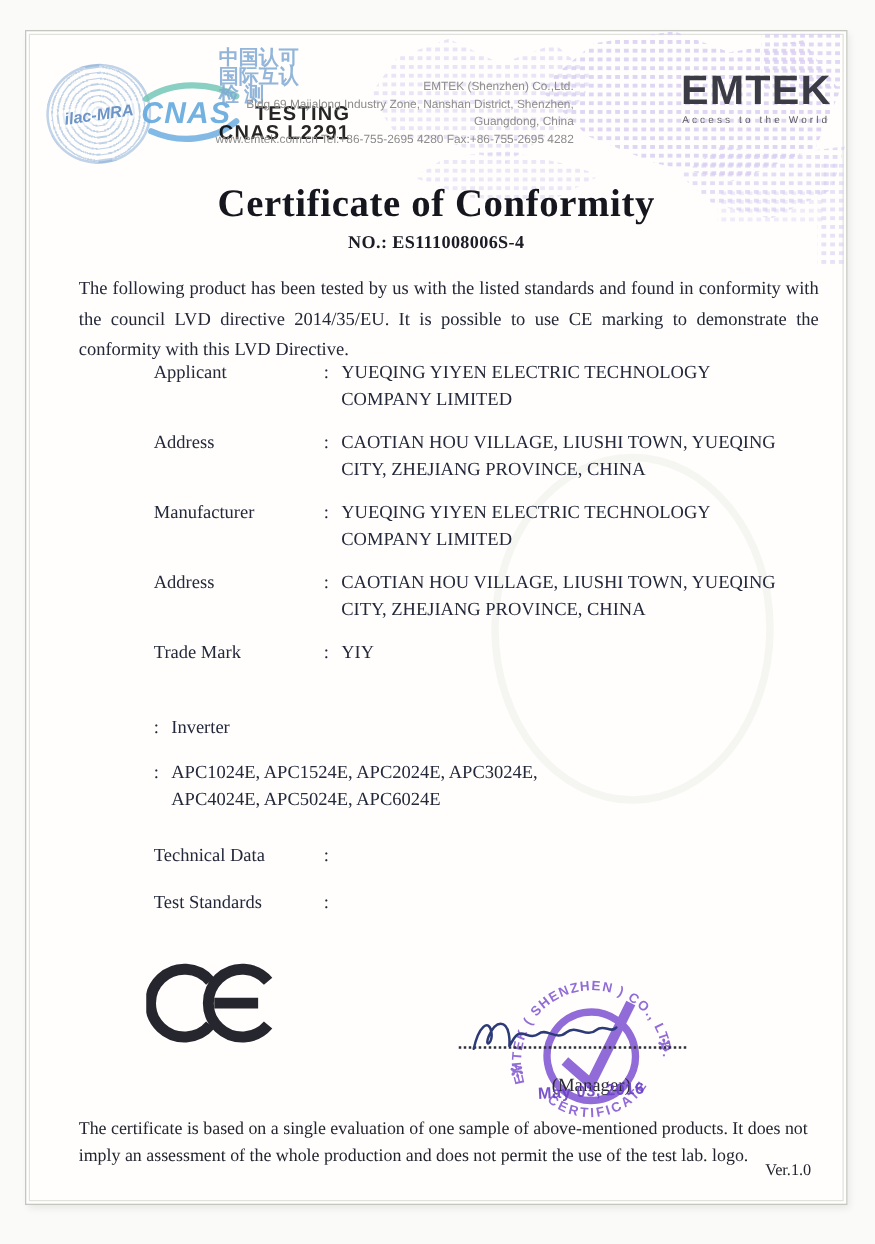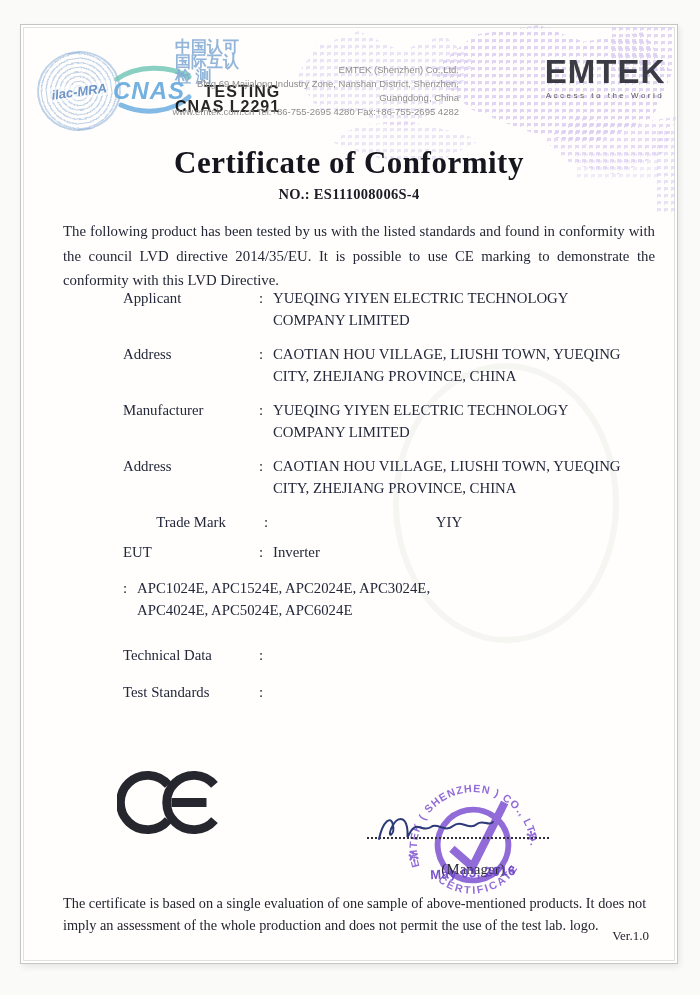--- a/index.html
+++ b/index.html
@@ -53,21 +53,21 @@
   
   .fields{position:absolute;left:102px;top:262px;width:512px;}
   .row{display:flex;align-items:flex-start;font-size:14.8px;line-height:22px;color:#23283a;}
   .row .lbl{width:136px;flex:none;}
   .row .col{width:14px;flex:none;}
   .row .val{width:352px;flex:none;}
   .row:nth-child(1){margin-bottom:12px;}
   .row:nth-child(2){margin-bottom:12px;}
   .row:nth-child(3){margin-bottom:12px;}
   .row:nth-child(4){margin-bottom:12px;}
-  .row:nth-child(5){margin-bottom:8px;text-align:center;}
+  .row:nth-child(5){margin-bottom:38px;}
   .row:nth-child(6){margin-bottom:14px;}
   .row:nth-child(7){margin-bottom:23px;}
   .row:nth-child(8){margin-bottom:15px;}
 
   .watermark{position:absolute;left:372px;top:338px;width:214px;height:268px;border-radius:50%;
     border:6px solid #f3f3ef;opacity:.8;}
 
   .ce{position:absolute;left:96px;top:744px;}
 
   
@@ -154,21 +154,20 @@
       <span class="lbl">Address</span>
       <span class="col">:</span>
       <span class="val">CAOTIAN HOU VILLAGE, LIUSHI TOWN, YUEQING CITY, ZHEJIANG PROVINCE, CHINA</span>
     </div>
     <div class="row">
       <span class="lbl">Trade Mark</span>
       <span class="col">:</span>
       <span class="val">YIY</span>
     </div>
     <div class="row">
-      <span class="lbl">EUT</span>
       <span class="col">:</span>
       <span class="val">Inverter</span>
     </div>
     <div class="row">
       <span class="col">:</span>
       <span class="val">APC1024E, APC1524E, APC2024E, APC3024E, APC4024E, APC5024E, APC6024E</span>
     </div>
     <div class="row">
       <span class="lbl">Technical Data</span>
       <span class="col">:</span>

